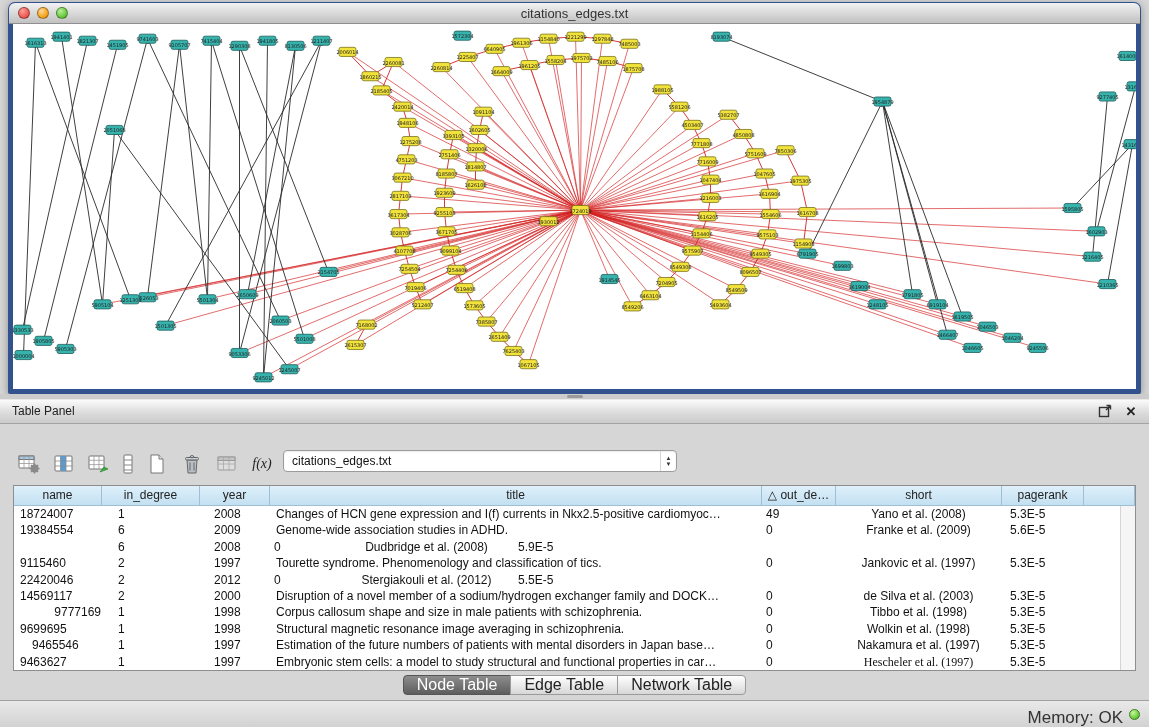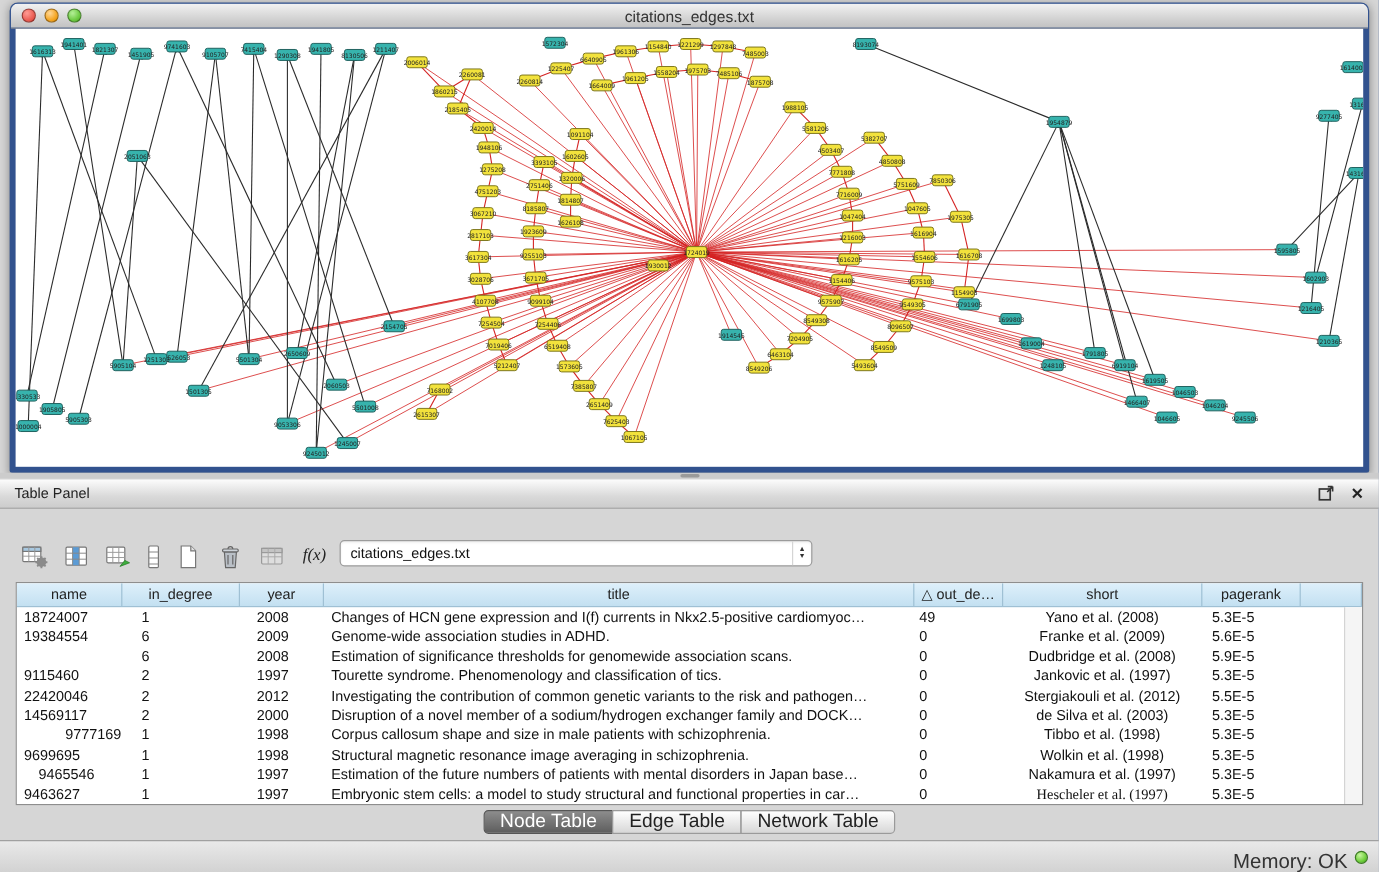--- a/index.html
+++ b/index.html
@@ -963,39 +963,37 @@
         <div class="tcell" style="width: 70px; text-align: left; padding-left: 14px;">2009</div>
         <div class="tcell" style="width: 492px; text-align: left; padding-left: 6px;">Genome-wide association studies in ADHD.</div>
         <div class="tcell" style="width: 74px; text-align: left; padding-left: 4px;">0</div>
         <div class="tcell" style="width: 166px; text-align: center;">Franke et al. (2009)</div>
         <div class="tcell" style="width: 82px; text-align: left; padding-left: 8px;">5.6E-5</div>
       </div>
       <div class="trow">
         <div class="tcell" style="width: 88px; text-align: left; padding-left: 16px; margin-top: 36px;">18300295</div>
         <div class="tcell" style="width: 98px; text-align: left; padding-left: 16px;">6</div>
         <div class="tcell" style="width: 70px; text-align: left; padding-left: 14px;">2008</div>
-        <div class="tcell" style="width: 492px; text-align: left; padding-left: 6px;">Estimation of significance thresholds for genomewide association scans.</div>
         <div class="tcell" style="width: 74px; text-align: left; padding-left: 4px;">0</div>
         <div class="tcell" style="width: 166px; text-align: center;">Dudbridge et al. (2008)</div>
         <div class="tcell" style="width: 82px; text-align: left; padding-left: 8px;">5.9E-5</div>
       </div>
       <div class="trow">
         <div class="tcell" style="width: 88px; text-align: left; padding-left: 6px;">9115460</div>
         <div class="tcell" style="width: 98px; text-align: left; padding-left: 16px;">2</div>
         <div class="tcell" style="width: 70px; text-align: left; padding-left: 14px;">1997</div>
         <div class="tcell" style="width: 492px; text-align: left; padding-left: 6px;">Tourette syndrome. Phenomenology and classification of tics.</div>
         <div class="tcell" style="width: 74px; text-align: left; padding-left: 4px;">0</div>
         <div class="tcell" style="width: 166px; text-align: center;">Jankovic et al. (1997)</div>
         <div class="tcell" style="width: 82px; text-align: left; padding-left: 8px;">5.3E-5</div>
       </div>
       <div class="trow">
         <div class="tcell" style="width: 88px; text-align: left; padding-left: 6px;">22420046</div>
         <div class="tcell" style="width: 98px; text-align: left; padding-left: 16px;">2</div>
         <div class="tcell" style="width: 70px; text-align: left; padding-left: 14px;">2012</div>
-        <div class="tcell" style="width: 492px; text-align: left; padding-left: 6px;">Investigating the contribution of common genetic variants to the risk and pathogen…</div>
         <div class="tcell" style="width: 74px; text-align: left; padding-left: 4px;">0</div>
         <div class="tcell" style="width: 166px; text-align: center;">Stergiakouli et al. (2012)</div>
         <div class="tcell" style="width: 82px; text-align: left; padding-left: 8px;">5.5E-5</div>
       </div>
       <div class="trow">
         <div class="tcell" style="width: 88px; text-align: left; padding-left: 6px;">14569117</div>
         <div class="tcell" style="width: 98px; text-align: left; padding-left: 16px;">2</div>
         <div class="tcell" style="width: 70px; text-align: left; padding-left: 14px;">2000</div>
         <div class="tcell" style="width: 492px; text-align: left; padding-left: 6px;">Disruption of a novel member of a sodium/hydrogen exchanger family and DOCK…</div>
         <div class="tcell" style="width: 74px; text-align: left; padding-left: 4px;">0</div>

